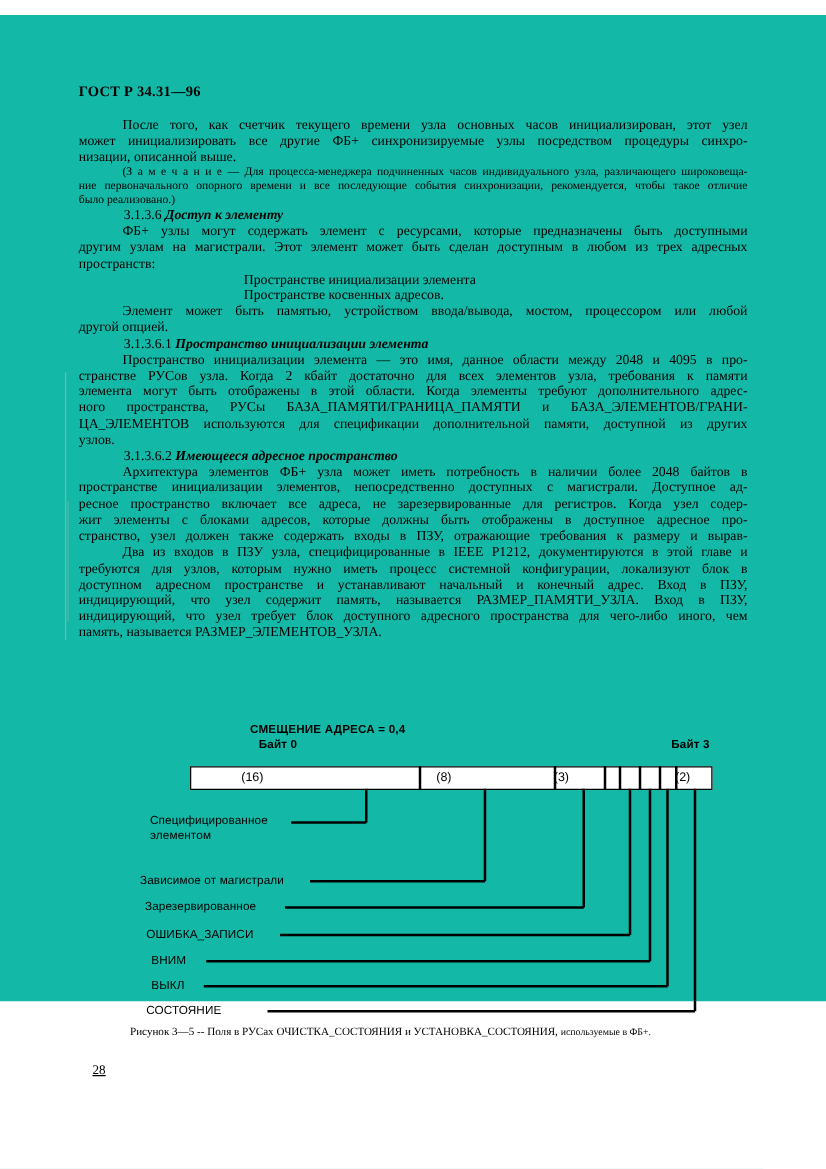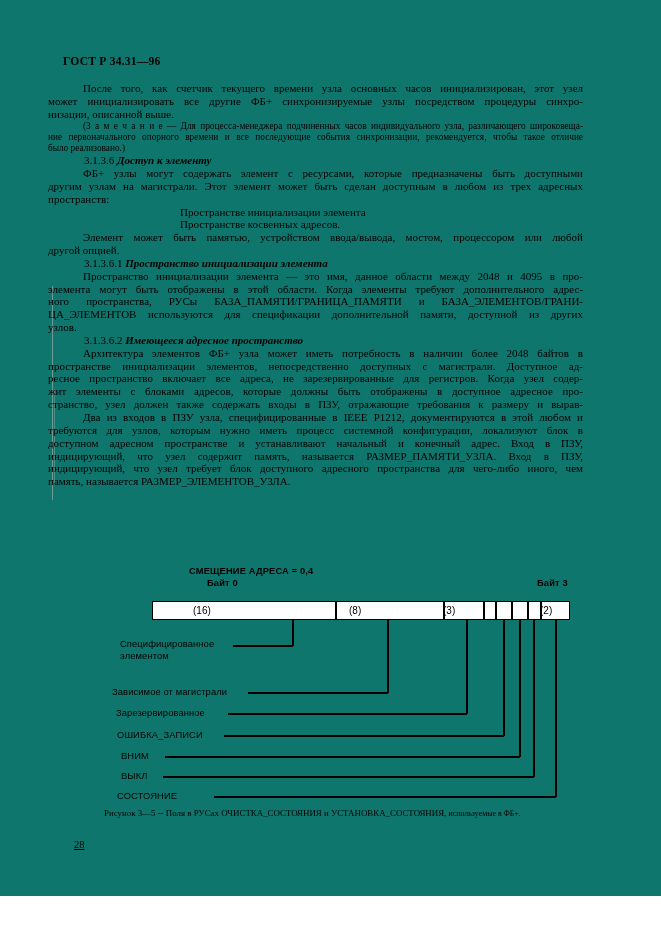--- a/index.html
+++ b/index.html
@@ -1,33 +1,34 @@
 <!DOCTYPE html>
 <html lang="ru"><head>
 <meta charset="utf-8">
 <style>
   html,body{margin:0;padding:0;background:#ffffff;}
   body{width:661px;height:935px;overflow:hidden;}
   #page{
     position:relative;
-    width:661px;height:896px;
-    background:#0f766e;
+    width:661px;height:789px;
+    background:#14b8a6;
     font-family:"Liberation Serif", serif;
     color:#000000;
+    margin-top:12px;
   }
   
   #running-head{
     position:absolute;left:63px;top:55px;
     font-family:"Liberation Serif", serif;
     font-weight:bold;font-size:11.6px;letter-spacing:.2px;
     white-space:nowrap;
   }
   
   #body-col{
-    position:absolute;left:48px;top:82px;width:535px;
+    position:absolute;left:63px;top:82px;width:535px;
   }
   .para{margin:0;}
   .tline{
     font-size:11px;line-height:12.85px;
     text-align:justify;
     white-space:pre-wrap;
     -webkit-hyphens:none;hyphens:none;
   }
   .tline.j{text-align-last:justify;}
   .tline.ind{text-indent:35px;}
@@ -126,46 +127,47 @@
         <div class="listline">Пространстве инициализации элемента</div>
         <div class="listline">Пространстве косвенных адресов.</div>
       </div>
       <div class="para">
         <div class="tline j ind">Элемент может быть памятью, устройством ввода/вывода, мостом, процессором или любой</div>
         <div class="tline">другой опцией.</div>
       </div>
       <div class="heading"><span class="h-num">3.1.3.6.1 </span><span class="h-title">Пространство инициализации элемента</span></div>
       <div class="para">
         <div class="tline j ind">Пространство инициализации элемента — это имя, данное области между 2048 и 4095 в про-</div>
+        <div class="tline j">странстве РУСов узла. Когда 2 кбайт достаточно для всех элементов узла, требования к памяти</div>
         <div class="tline j">элемента могут быть отображены в этой области. Когда элементы требуют дополнительного адрес-</div>
         <div class="tline j">ного пространства, РУСы БАЗА_ПАМЯТИ/ГРАНИЦА_ПАМЯТИ и БАЗА_ЭЛЕМЕНТОВ/ГРАНИ-</div>
         <div class="tline j">ЦА_ЭЛЕМЕНТОВ используются для спецификации дополнительной памяти, доступной из других</div>
         <div class="tline">узлов.</div>
       </div>
       <div class="heading"><span class="h-num">3.1.3.6.2 </span><span class="h-title">Имеющееся адресное пространство</span></div>
       <div class="para">
         <div class="tline j ind">Архитектура элементов ФБ+ узла может иметь потребность в наличии более 2048 байтов в</div>
         <div class="tline j">пространстве инициализации элементов, непосредственно доступных с магистрали. Доступное ад-</div>
         <div class="tline j">ресное пространство включает все адреса, не зарезервированные для регистров. Когда узел содер-</div>
         <div class="tline j">жит элементы с блоками адресов, которые должны быть отображены в доступное адресное про-</div>
         <div class="tline j">странство, узел должен также содержать входы в ПЗУ, отражающие требования к размеру и вырав-</div>
       </div>
       <div class="para">
-        <div class="tline j ind">Два из входов в ПЗУ узла, специфицированные в IEEE P1212, документируются в этой любом и</div>
+        <div class="tline j ind">Два из входов в ПЗУ узла, специфицированные в IEEE P1212, документируются в этой главе и</div>
         <div class="tline j">требуются для узлов, которым нужно иметь процесс системной конфигурации, локализуют блок в</div>
         <div class="tline j">доступном адресном пространстве и устанавливают начальный и конечный адрес. Вход в ПЗУ,</div>
         <div class="tline j">индицирующий, что узел содержит память, называется РАЗМЕР_ПАМЯТИ_УЗЛА. Вход в ПЗУ,</div>
         <div class="tline j">индицирующий, что узел требует блок доступного адресного пространства для чего-либо иного, чем</div>
         <div class="tline">память, называется РАЗМЕР_ЭЛЕМЕНТОВ_УЗЛА.</div>
       </div>
     </div>
 
   <div id="figure">
 
-    <div class="fig-txt" style="left:189px;top:566px;">СМЕЩЕНИЕ АДРЕСА = 0,4</div>
+    <div class="fig-txt" style="left:200px;top:566px;">СМЕЩЕНИЕ АДРЕСА = 0,4</div>
     <div class="fig-txt" style="left:207px;top:578px;">Байт 0</div>
     <div class="fig-txt" style="left:537px;top:578px;">Байт 3</div>
 
     <div class="bar" style="left:152px;top:601px;width:418px;height:19px;"></div>
     <div class="divider" style="left:335px;top:601px;height:19px;"></div>
     <div class="divider" style="left:443px;top:601px;height:19px;"></div>
     <div class="divider" style="left:483px;top:601px;height:19px;"></div>
     <div class="divider" style="left:495px;top:601px;height:19px;"></div>
     <div class="divider" style="left:511px;top:601px;height:19px;"></div>
     <div class="divider" style="left:527px;top:601px;height:19px;"></div>

